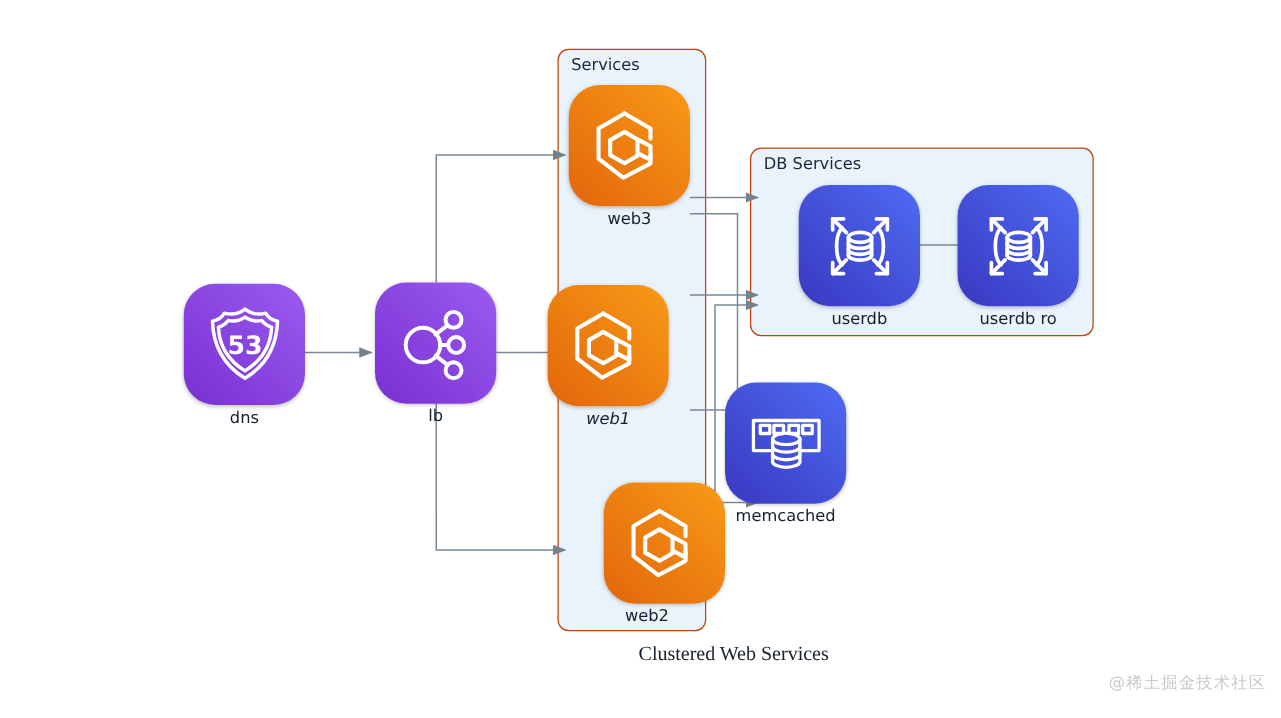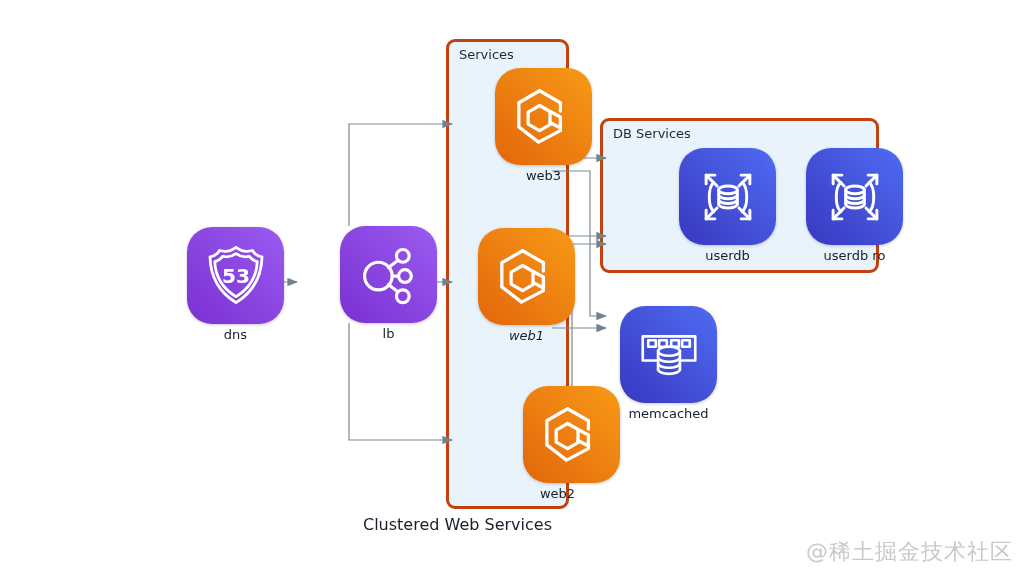--- a/index.html
+++ b/index.html
@@ -1,31 +1,31 @@
 <!DOCTYPE html>
 <html><head>
 <meta charset="utf-8">
 <style>
   html,body{margin:0;padding:0;background:#ffffff;}
   .canvas{position:relative;width:1025px;height:574px;background:#ffffff;overflow:hidden;
           font-family:"DejaVu Sans","Liberation Sans",sans-serif;}
-  .cluster{position:absolute;background:#e8f3fb;border:3px solid #c2410c;border-radius:9px;z-index:1;}
+  .cluster{position:absolute;background:#e8f3fb;border:1px solid #c2410c;border-radius:9px;z-index:1;}
   .cluster-label{position:absolute;top:5px;left:10px;font-size:13px;color:#1d2a36;}
   .edges{position:absolute;left:0;top:0;z-index:2;}
-  .node{position:absolute;width:97px;z-index:3;margin-left:40px;}
+  .node{position:absolute;width:97px;z-index:3;}
   .nbox{width:97px;height:97px;border-radius:25px;display:flex;align-items:center;justify-content:center;
         box-shadow:0 1px 3px rgba(40,40,60,.25);}
   .purple{background:linear-gradient(45deg,#7a30d2 0%,#9a5bf0 100%);}
   .orange{background:linear-gradient(45deg,#e2660c 0%,#f89a16 100%);}
   .blue{background:linear-gradient(45deg,#3938c0 0%,#4e6bf2 100%);}
   .nlabel{position:absolute;top:100px;left:50%;transform:translateX(-50%);width:150px;
           text-align:center;font-size:13px;color:#15202b;white-space:nowrap;}
-  .title{position:absolute;left:363px;top:515px;width:300px;text-align:left;
-         font-size:16px;color:#17202a;}
-  .watermark{position:absolute;right:12px;top:537px;font-size:22px;color:#c9c9c9;letter-spacing:1px;}
+  .title{position:absolute;left:363px;top:515px;width:300px;text-align:right;
+         font-size:16px;color:#17202a;font-family:Liberation Serif, serif;}
+  .watermark{position:absolute;right:12px;top:537px;font-size:13px;color:#c9c9c9;letter-spacing:1px;}
   .ic{display:block;}
 </style>
 </head>
 <body>
 
 <div class="canvas">
 
   <div class="cluster" style="left:446px;top:39px;width:117px;height:464px;">
     <div class="cluster-label">Services</div>
   </div>

